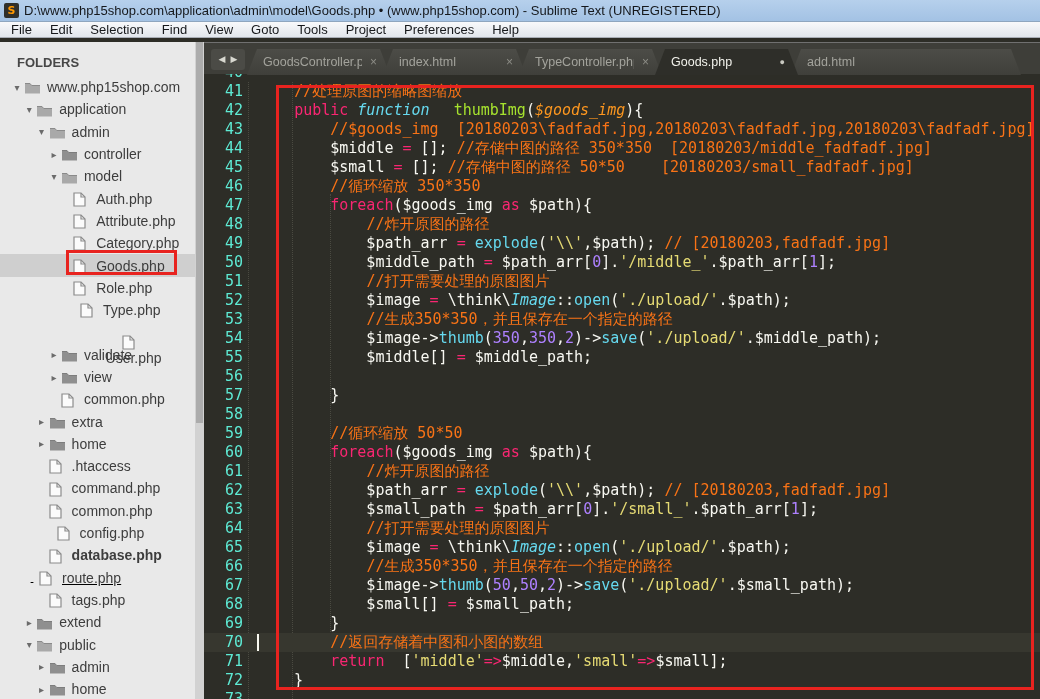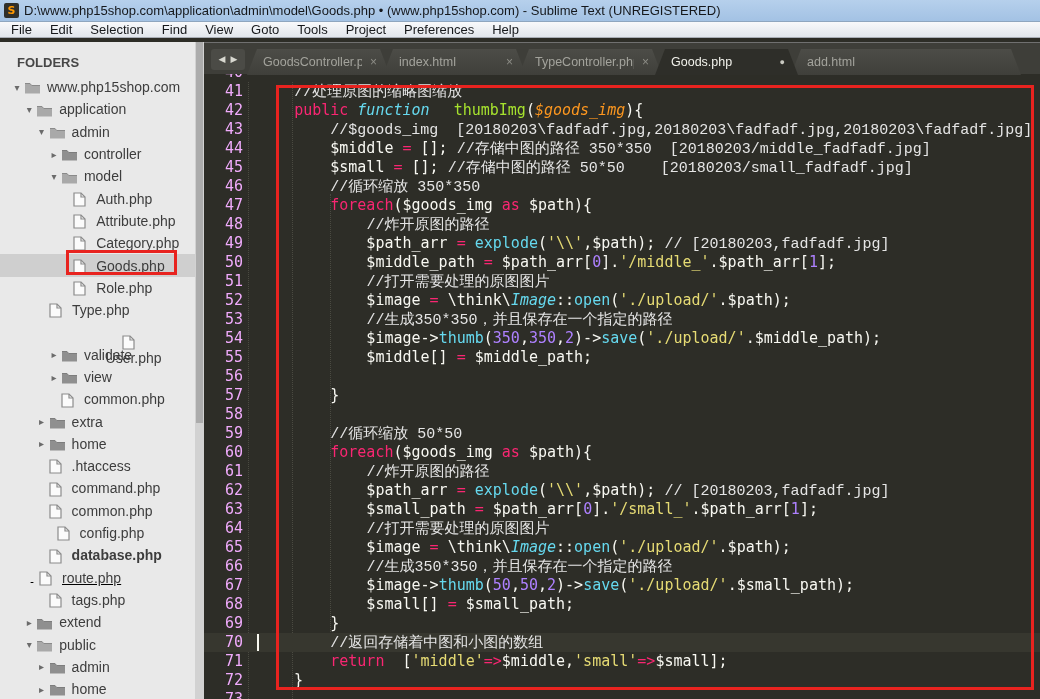--- a/index.html
+++ b/index.html
@@ -35,24 +35,24 @@
 
   
   .editor { position:absolute; left:204px; top:42px; right:0; bottom:0; background:#2d2d27; overflow:hidden; }
 
   .guide { position:absolute; width:0; border-left:1px dotted #4a4a41; z-index:0; }
 
   .codearea { position:absolute; left:0; top:21px; right:0; z-index:1; }
   .crow { height:19px; line-height:19px; white-space:pre;
     font-family:"DejaVu Sans Mono", monospace; font-size:15px; }
   .crow.cur { background:#37372f; }
-  .ln { display:inline-block; width:39px; text-align:right; color:#f0abfc; }
+  .ln { display:inline-block; width:39px; text-align:right; color:#5eead4; }
   .ctext { padding-left:15px; }
   .tk-w { color:#f8f8f2; }
-  .tk-c { color:#e5e5e5;font-family:Liberation Mono, monospace; }
+  .tk-c { color:#f97316; }
   .tk-k { color:#f92672; }
   .tk-f { color:#a6e22e;margin-left:15px; }
   .tk-t { color:#66d9ef; }
   .tk-ti { color:#66d9ef; font-style:italic; }
   .tk-o { color:#fd971f; font-style:italic; }
   .tk-s { color:#e6db74; }
   .tk-n { color:#ae81ff; }
 
   .caret { position:absolute; width:2px; height:17px; background:#f8f8f0; z-index:4; }
 
@@ -177,21 +177,21 @@
           <span class="tlabel">Goods.php</span>
         </div>
         <div class="trow" style="padding-left: 59.2px;">
           <span class="arr">&nbsp;</span>
           <span class="ticon"><svg width="13" height="15" viewBox="0 0 13 15">
               <path d="M1 1 h7 l4 4 v9 H1 z" fill="#fbfbfb" stroke="#8c8c8c" stroke-width="1.2"></path>
               <path d="M8 1 v4 h4" fill="none" stroke="#8c8c8c" stroke-width="1.2"></path>
             </svg></span>
           <span class="tlabel">Role.php</span>
         </div>
-        <div class="trow" style="padding-left: 35px;">
+        <div class="trow" style="padding-left: 66px;">
           <span class="arr">&nbsp;</span>
           <span class="ticon"><svg width="13" height="15" viewBox="0 0 13 15">
               <path d="M1 1 h7 l4 4 v9 H1 z" fill="#fbfbfb" stroke="#8c8c8c" stroke-width="1.2"></path>
               <path d="M8 1 v4 h4" fill="none" stroke="#8c8c8c" stroke-width="1.2"></path>
             </svg></span>
           <span class="tlabel">Type.php</span>
         </div>
         <div class="trow" style="padding-left: 59.2px; flex-direction: column;">
           <span class="arr">&nbsp;</span>
           <span class="ticon"><svg width="13" height="15" viewBox="0 0 13 15">

